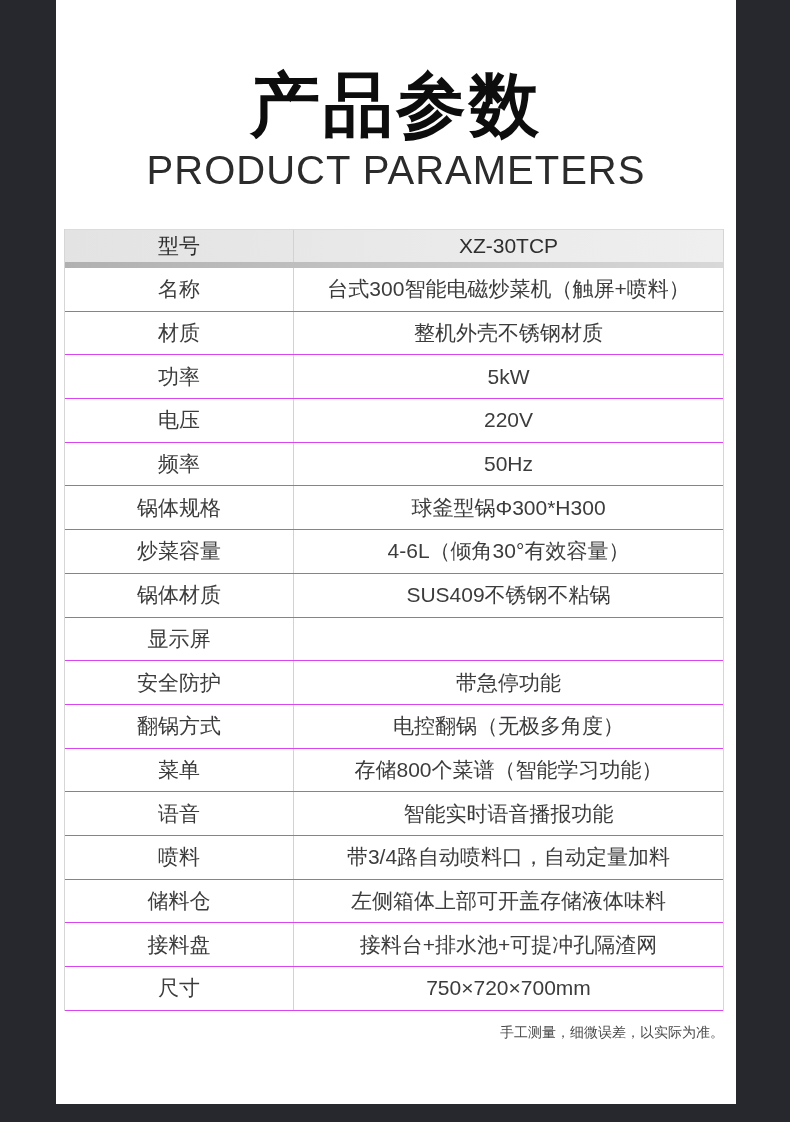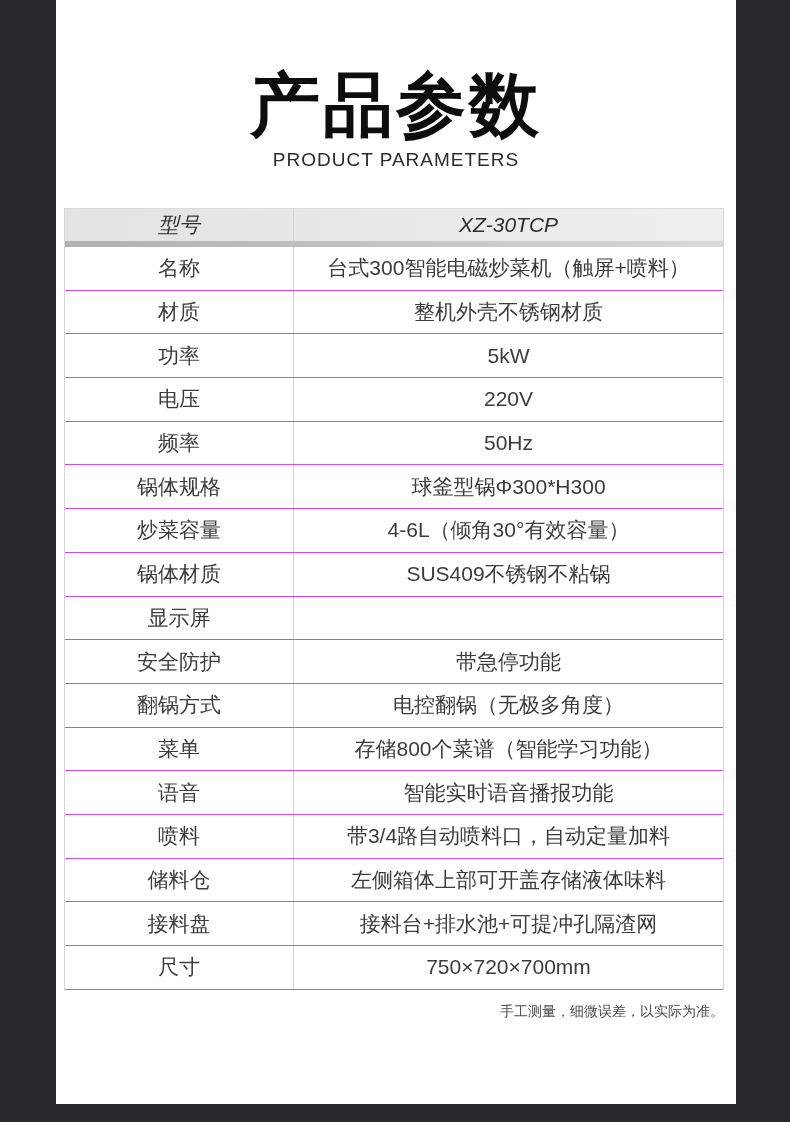--- a/index.html
+++ b/index.html
@@ -23,21 +23,21 @@
   .title-wrap { text-align: center; padding-top: 70px; }
   .title {
     font-size: 70px;
     font-weight: 900;
     color: #0d0d0d;
     line-height: 1;
     letter-spacing: 3px;
     margin: 0;
   }
   .subtitle {
-    font-size: 19px;
+    font-size: 40px;
     font-weight: 500;
     color: #2b2b2b;
     letter-spacing: 1px;
     margin-top: 10px;
     line-height: 1;
   }
   .spec-table {
     margin: 39px 12px 0 8px;
     border-left: 1px solid #d6d6d6;
     border-right: 1px solid #d6d6d6;
@@ -63,21 +63,20 @@
     align-items: center;
     justify-content: center;
   }
   .header-row {
     height: 32px;
     background: linear-gradient(90deg, #e3e3e3, #efefef);
     border-top: 1px solid #dcdcdc;
     border-bottom: none;
     color: #2e2e2e;
     font-weight: 500;
-    font-style: italic;
   }
   .band {
     height: 6px;
     background: linear-gradient(90deg, #b0b0b0, #d8d8d8);
   }
   .footnote {
     text-align: right;
     margin: 13px 12px 0 0;
     font-size: 14px;
     color: #4a4a4a;

